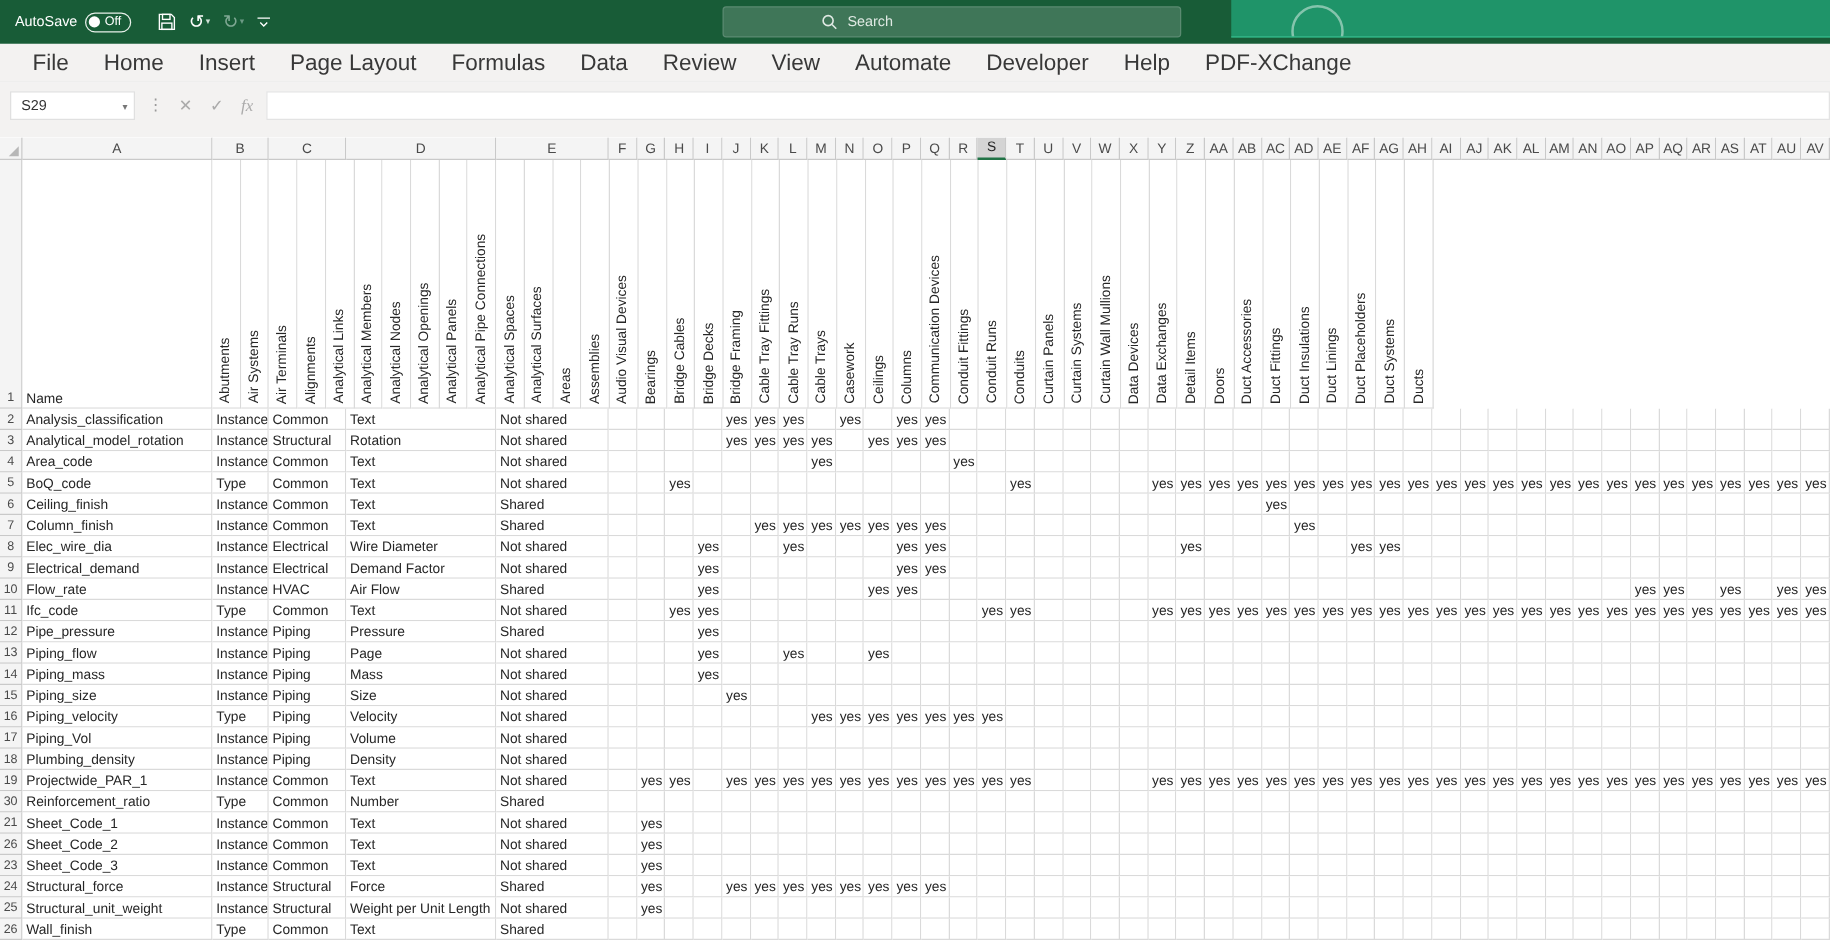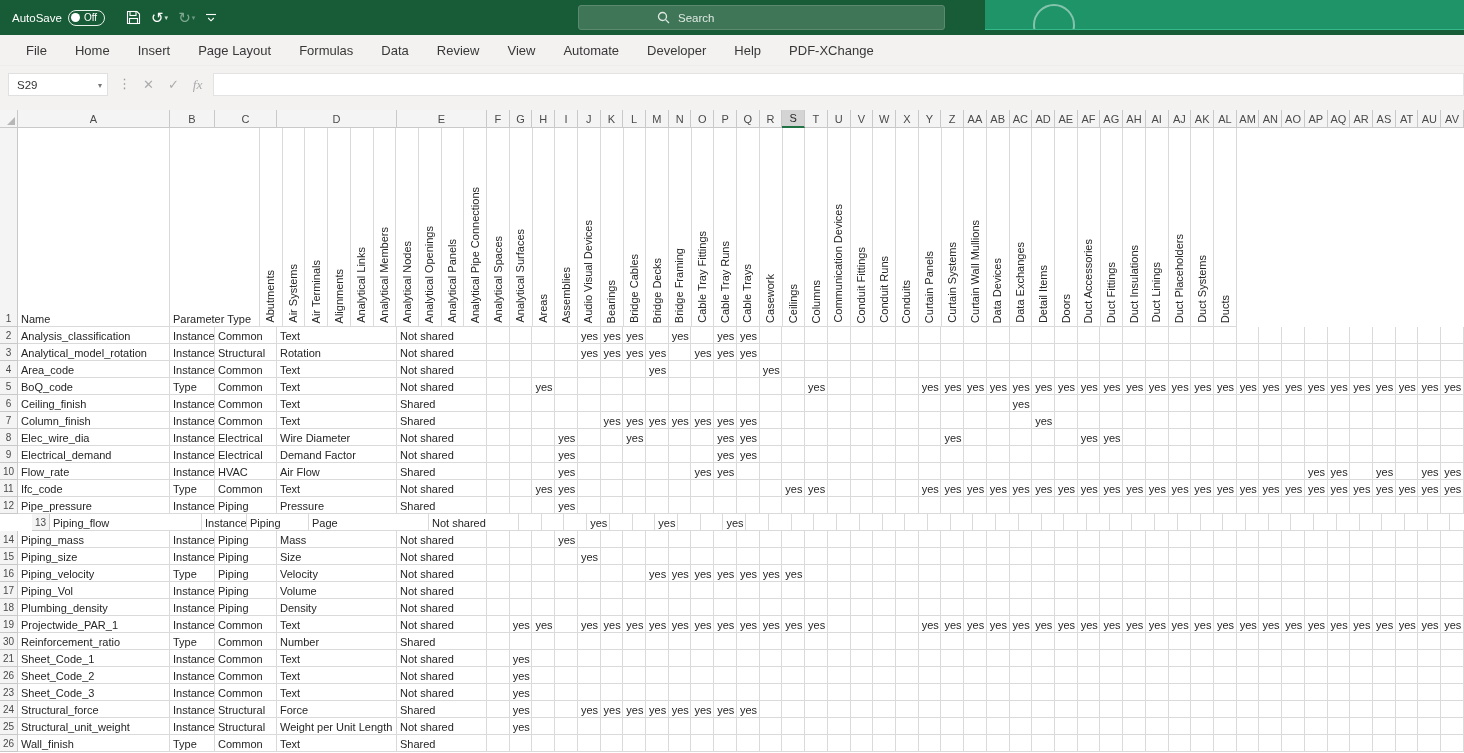--- a/index.html
+++ b/index.html
@@ -16,21 +16,21 @@
   .qbtn{display:flex;align-items:center;color:#fff;font-size:15px;line-height:1;padding:2px 3px;cursor:pointer}
   .chev{font-size:7px;color:#cfe0d6;margin-left:1px}
   .dim{color:#7fa893}
   .dim .chev{color:#6c9a85}
   .searchbox{position:absolute;left:578px;top:5px;width:367px;height:25px;background:#3f7658;border:1px solid #5b8a71;border-radius:3px;display:flex;align-items:center;gap:8px;padding-left:78px;color:#dfe9e3;font-size:11.5px}
   .tb-right{position:absolute;right:0;top:0;width:479px;height:30px;background:#1f9469;border-bottom:1px solid #35b98a;overflow:hidden}
   .avatar-ring{position:absolute;left:48px;top:4px;width:42px;height:42px;border:2px solid rgba(255,255,255,.45);border-radius:50%}
 
   
   .tabbar{height:31px;background:#f3f2f1;display:flex;align-items:center;padding-left:12px;border-bottom:1px solid #ededec}
-  .rtab{font-size:13px;color:#383838;padding:0 14px;height:31px;display:flex;align-items:center;cursor:pointer;white-space:nowrap}
+  .rtab{font-size:18px;color:#383838;padding:0 14px;height:31px;display:flex;align-items:center;cursor:pointer;white-space:nowrap}
 
   
   .fxbar{height:44px;background:#f3f2f1;display:flex;align-items:flex-start;padding:7px 0 0 8px}
   .namebox{width:100px;height:23px;background:#fff;border:1px solid #e0e0e0;display:flex;align-items:center;font-size:11.5px;color:#333;padding-left:8px;position:relative}
   .nb-chev{position:absolute;right:5px;top:7px;font-size:8px;color:#777}
   .grip{color:#9a9a9a;font-size:13px;margin:3px 8px 0 10px}
   .fxicons{display:flex;align-items:center;gap:14px;margin:0 10px 0 4px;height:23px}
   .fxi{color:#ababab;font-size:13px;line-height:1}
   .fxi i{font-family:"Liberation Serif",serif;font-style:italic;font-size:13.5px}
   .fml{flex:1;height:23px;background:#fff;border:1px solid #e3e3e3;margin-right:0}
@@ -173,21 +173,20 @@
         <div class="ch" style="width: 22.7209px;">AR</div>
         <div class="ch" style="width: 22.7209px;">AS</div>
         <div class="ch" style="width: 22.7209px;">AT</div>
         <div class="ch" style="width: 22.7209px;">AU</div>
         <div class="ch" style="width: 22.7209px;">AV</div>
       </div>
     <div>
         <div class="row" style="height: 199px;">
           <div class="rh">1</div>
           <div class="dc" style="width: 152px;">Name</div>
-          <div class="dc" style="width: 90px;">Parameter Type</div>
           <div class="dc vc" style="width: 22.7209px;">
             <span class="vt">Abutments</span>
           </div>
           <div class="dc vc" style="width: 22.7209px;">
             <span class="vt">Air Systems</span>
           </div>
           <div class="dc vc" style="width: 22.7209px;">
             <span class="vt">Air Terminals</span>
           </div>
           <div class="dc vc" style="width: 22.7209px;">
@@ -865,21 +864,21 @@
           <div class="dc" style="width: 22.7209px;"></div>
           <div class="dc" style="width: 22.7209px;"></div>
           <div class="dc" style="width: 22.7209px;"></div>
           <div class="dc" style="width: 22.7209px;"></div>
           <div class="dc" style="width: 22.7209px;"></div>
           <div class="dc" style="width: 22.7209px;"></div>
           <div class="dc" style="width: 22.7209px;"></div>
           <div class="dc" style="width: 22.7209px;"></div>
           <div class="dc" style="width: 22.7209px;"></div>
         </div>
-        <div class="row" style="height: 17px; margin-left: 32px;">
+        <div class="row" style="height: 17px;">
           <div class="rh">13</div>
           <div class="dc" style="width: 152px;">Piping_flow</div>
           <div class="dc" style="width: 45px;">Instance</div>
           <div class="dc" style="width: 62px;">Piping</div>
           <div class="dc" style="width: 120px;">Page</div>
           <div class="dc" style="width: 90px;">Not shared</div>
           <div class="dc" style="width: 22.7209px;"></div>
           <div class="dc" style="width: 22.7209px;"></div>
           <div class="dc" style="width: 22.7209px;"></div>
           <div class="dc" style="width: 22.7209px;">yes</div>

